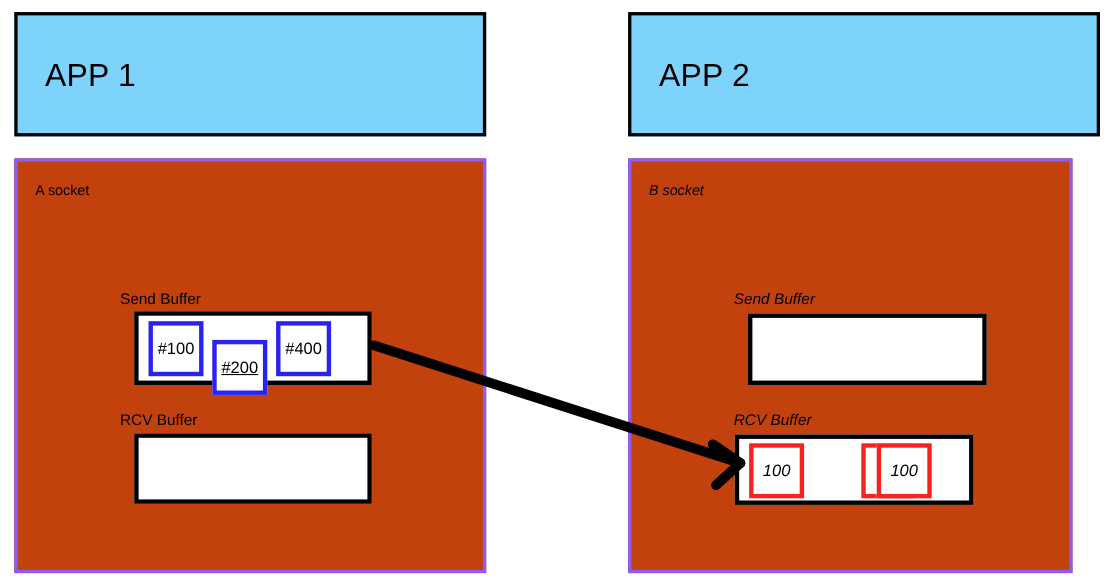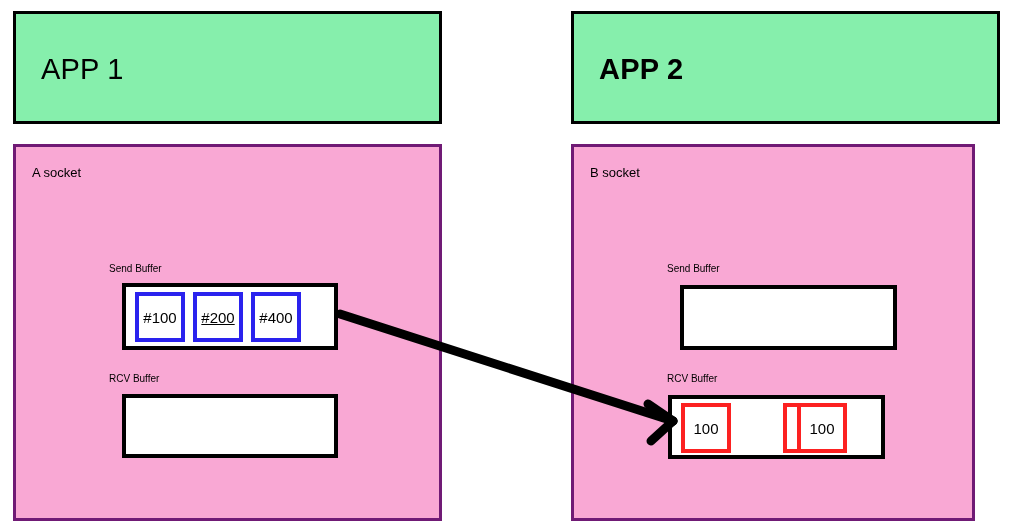--- a/index.html
+++ b/index.html
@@ -16,46 +16,46 @@
     position: relative;
     width: 1012px;
     height: 532px;
     background: #ffffff;
     overflow: hidden;
   }
   .app-box {
     position: absolute;
     box-sizing: border-box;
     border: 3px solid #000000;
-    background: #86efac;
+    background: #7dd3fc;
   }
   .app-title {
     position: absolute;
     font-size: 29px;
     line-height: 1;
     letter-spacing: 0.2px;
     color: #000000;
     white-space: nowrap;
   }
   .socket-box {
     position: absolute;
     box-sizing: border-box;
-    border: 3px solid #701a75;
-    background: #f9a8d4;
+    border: 3px solid #8b5cf6;
+    background: #c2410c;
   }
   .socket-label {
     position: absolute;
     font-size: 13px;
     line-height: 1;
     color: #000000;
     white-space: nowrap;
   }
   .buffer-label {
     position: absolute;
-    font-size: 10px;
+    font-size: 14px;
     line-height: 1;
     color: #000000;
     white-space: nowrap;
   }
   .buffer-box {
     position: absolute;
     box-sizing: border-box;
     border: 4px solid #000000;
     background: #ffffff;
   }
@@ -85,38 +85,38 @@
 </head>
 <body>
 
 <div id="canvas">
 
   <div class="app-box" style="left:13px; top:11px; width:429px; height:113px;">
     <div class="app-title" style="left:25px; top:41px;">APP 1</div>
   </div>
 
   <div class="app-box" style="left:571px; top:11px; width:429px; height:113px;">
-    <div class="app-title" style="left:25px; top:41px;font-weight:bold;">APP 2</div>
+    <div class="app-title" style="left:25px; top:41px;">APP 2</div>
   </div>
 
   <div class="socket-box" style="left:13px; top:144px; width:429px; height:377px;">
     <div class="socket-label" style="left:16px; top:19px;">A socket</div>
 
     <div class="buffer-label" style="left:93px; top:117px;">Send Buffer</div>
     <div class="buffer-box" style="left:106px; top:136px; width:216px; height:67px;">
       <div class="cell cell-blue" style="left:9px; top:5px;">#100</div>
-      <div class="cell cell-blue" style="left:67px; top:5px;text-decoration:underline;">#200</div>
+      <div class="cell cell-blue" style="left:67px; top:22px;text-decoration:underline;">#200</div>
       <div class="cell cell-blue" style="left:125px; top:5px;">#400</div>
     </div>
 
     <div class="buffer-label" style="left:93px; top:227px;">RCV Buffer</div>
     <div class="buffer-box" style="left:106px; top:247px; width:216px; height:64px;"></div>
   </div>
 
-  <div class="socket-box" style="left:571px; top:144px; width:404px; height:377px;">
+  <div class="socket-box" style="left:571px; top:144px; width:404px; height:377px;font-style:italic;">
     <div class="socket-label" style="left:16px; top:19px;">B socket</div>
 
     <div class="buffer-label" style="left:93px; top:117px;">Send Buffer</div>
     <div class="buffer-box" style="left:106px; top:138px; width:217px; height:65px;"></div>
 
     <div class="buffer-label" style="left:93px; top:227px;">RCV Buffer</div>
     <div class="buffer-box" style="left:94px; top:248px; width:217px; height:64px;">
       <div class="cell cell-red" style="left:9px; top:4px;">100</div>
       <div class="cell cell-red" style="left:67px; top:4px;margin-left:44px;">20</div>
       <div class="cell cell-red" style="left:125px; top:4px;">100</div>

